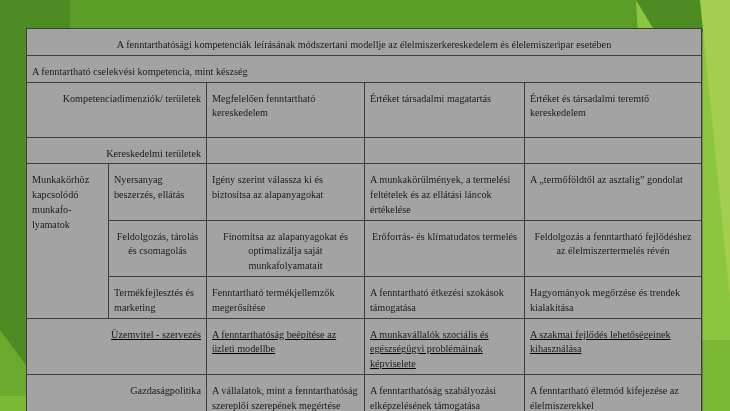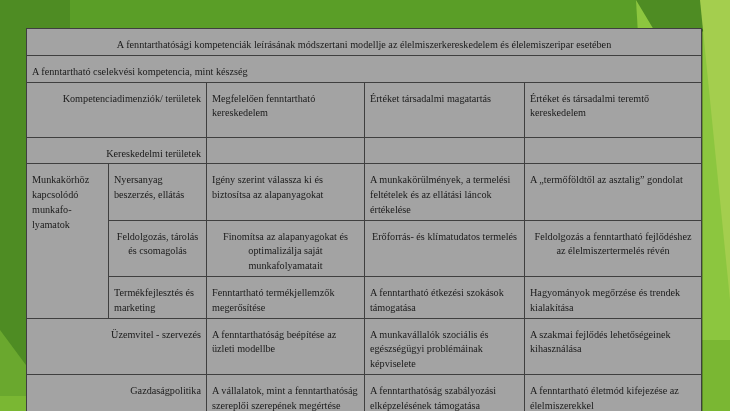--- a/index.html
+++ b/index.html
@@ -167,21 +167,21 @@
           <td>Feldolgozás a fenntartható fejlődéshez az élelmiszertermelés révén</td>
         </tr>
 
         <tr style="height:39px;">
           <td class="subrow-cell">Termékfejlesztés és marketing</td>
           <td>Fenntartható termékjellemzők megerősítése</td>
           <td>A fenntartható étkezési szokások támogatása</td>
           <td>Hagyományok megőrzése és trendek kialakítása</td>
         </tr>
 
-        <tr style="height:48px;">
+        <tr style="height:48px;text-decoration:underline;">
           <td class="dim-cell" colspan="2">Üzemvitel - szervezés</td>
           <td>A fenntarthatóság beépítése az üzleti modellbe</td>
           <td>A munkavállalók szociális és egészségügyi problémáinak képviselete</td>
           <td>A szakmai fejlődés lehetőségeinek kihasználása</td>
         </tr>
 
         <tr style="height:48px;">
           <td class="dim-cell" colspan="2">Gazdaságpolitika</td>
           <td>A vállalatok, mint a fenntarthatóság szereplői szerepének megértése</td>
           <td>A fenntarthatóság szabályozási elképzelésének támogatása</td>

